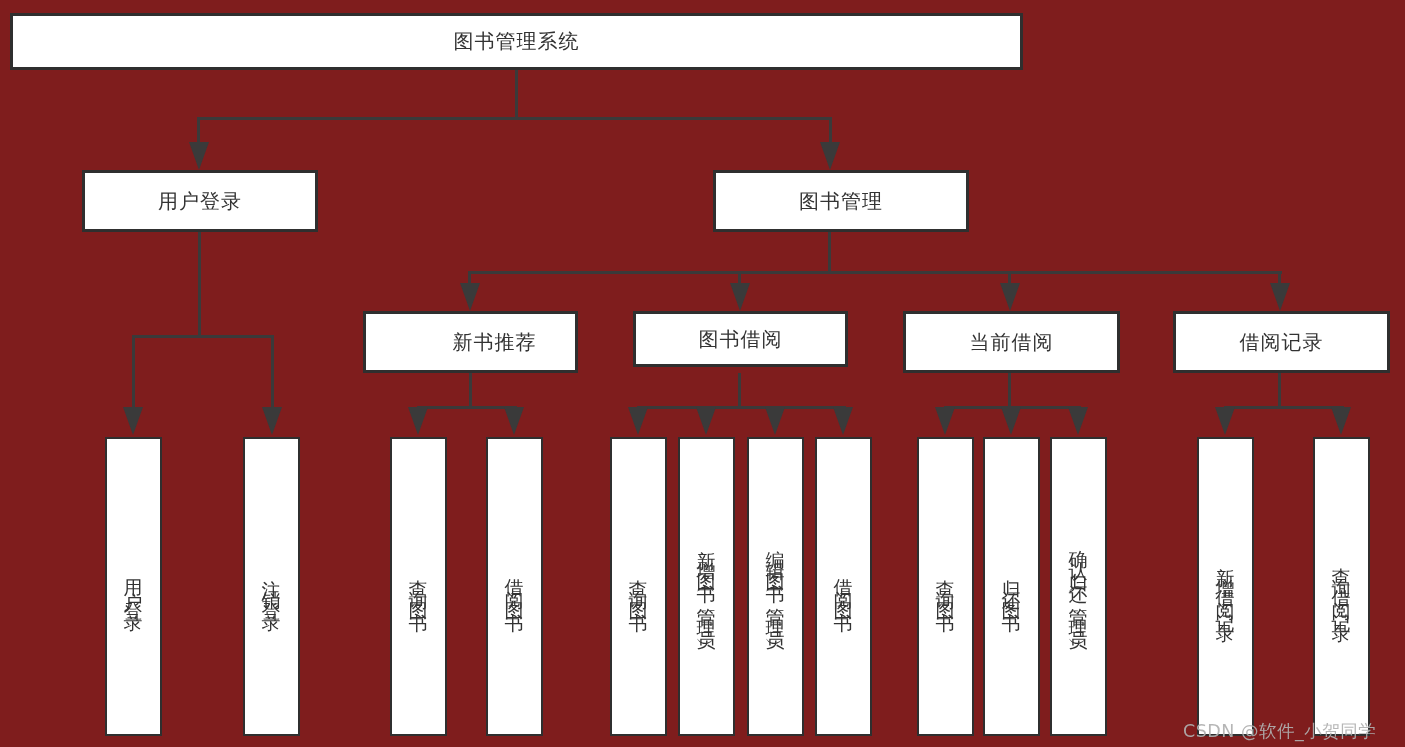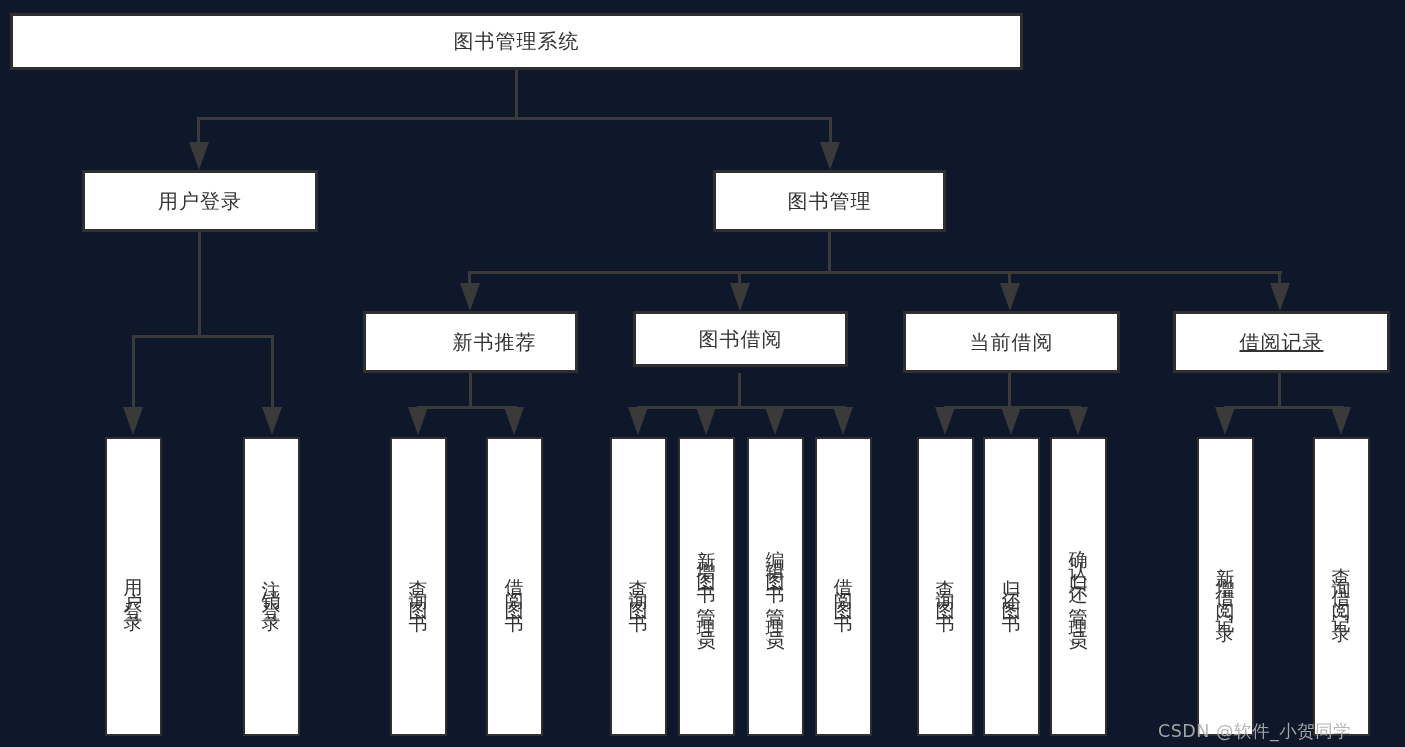--- a/index.html
+++ b/index.html
@@ -1,18 +1,18 @@
 <!DOCTYPE html>
 <html><head>
 <meta charset="utf-8">
 <style>
   html,body { margin:0; padding:0; background:#ffffff; }
   .canvas {
     position:relative; width:1405px; height:747px;
-    background:#0f172a; overflow:hidden;
+    background:#7f1d1d; overflow:hidden;
     font-family:"DejaVu Sans","Liberation Sans",sans-serif;
   }
   .box {
     position:absolute; background:#ffffff;
     border:3px solid #2f2f2f; box-sizing:border-box;
     display:flex; align-items:center; justify-content:center;
     color:#333333;
   }
   .hlabel { font-size:20px; letter-spacing:1px; white-space:nowrap; }
   .leaf { border-width:2.5px; }
@@ -22,33 +22,33 @@
     white-space:nowrap;
   }
   .line { position:absolute; background:#3a3a3a; }
   .arrow {
     position:absolute; width:0; height:0;
     border-left:10px solid transparent;
     border-right:10px solid transparent;
     border-top:28px solid #3a3a3a;
   }
   .watermark {
-    position:absolute; left:1158px; top:719px;
+    position:absolute; left:1183px; top:719px;
     font-size:17.5px; color:#b0b0b0; opacity:0.92;
     letter-spacing:0.5px; white-space:nowrap;
   }
 
   
   #root   { left:10px;  top:13px;  width:1013px; height:57px; }
   #l2a    { left:82px;  top:170px; width:236px;  height:62px; }
-  #l2b    { left:713px; top:170px; width:233px;  height:62px; }
+  #l2b    { left:713px; top:170px; width:256px;  height:62px; }
   #l3a    { left:363px; top:311px; width:215px;  height:62px;padding-left:48px; }
   #l3b    { left:633px; top:311px; width:215px;  height:56px; }
   #l3c    { left:903px; top:311px; width:217px;  height:62px; }
-  #l3d    { left:1173px;top:311px; width:217px;  height:62px;text-decoration:underline; }
+  #l3d    { left:1173px;top:311px; width:217px;  height:62px; }
   .leaf   { top:437px; width:57px; height:299px; }
   #lf1 { left:105px; }  #lf2 { left:243px; }
   #lf3 { left:390px; }  #lf4 { left:486px; }
   #lf5 { left:610px; }  #lf6 { left:678px; }
   #lf7 { left:747px; }  #lf8 { left:815px; }
   #lf9 { left:917px; }  #lf10 { left:983px; }
   #lf11 { left:1050px; } #lf12 { left:1197px; }
   #lf13 { left:1313px; }
 </style>
 </head>

